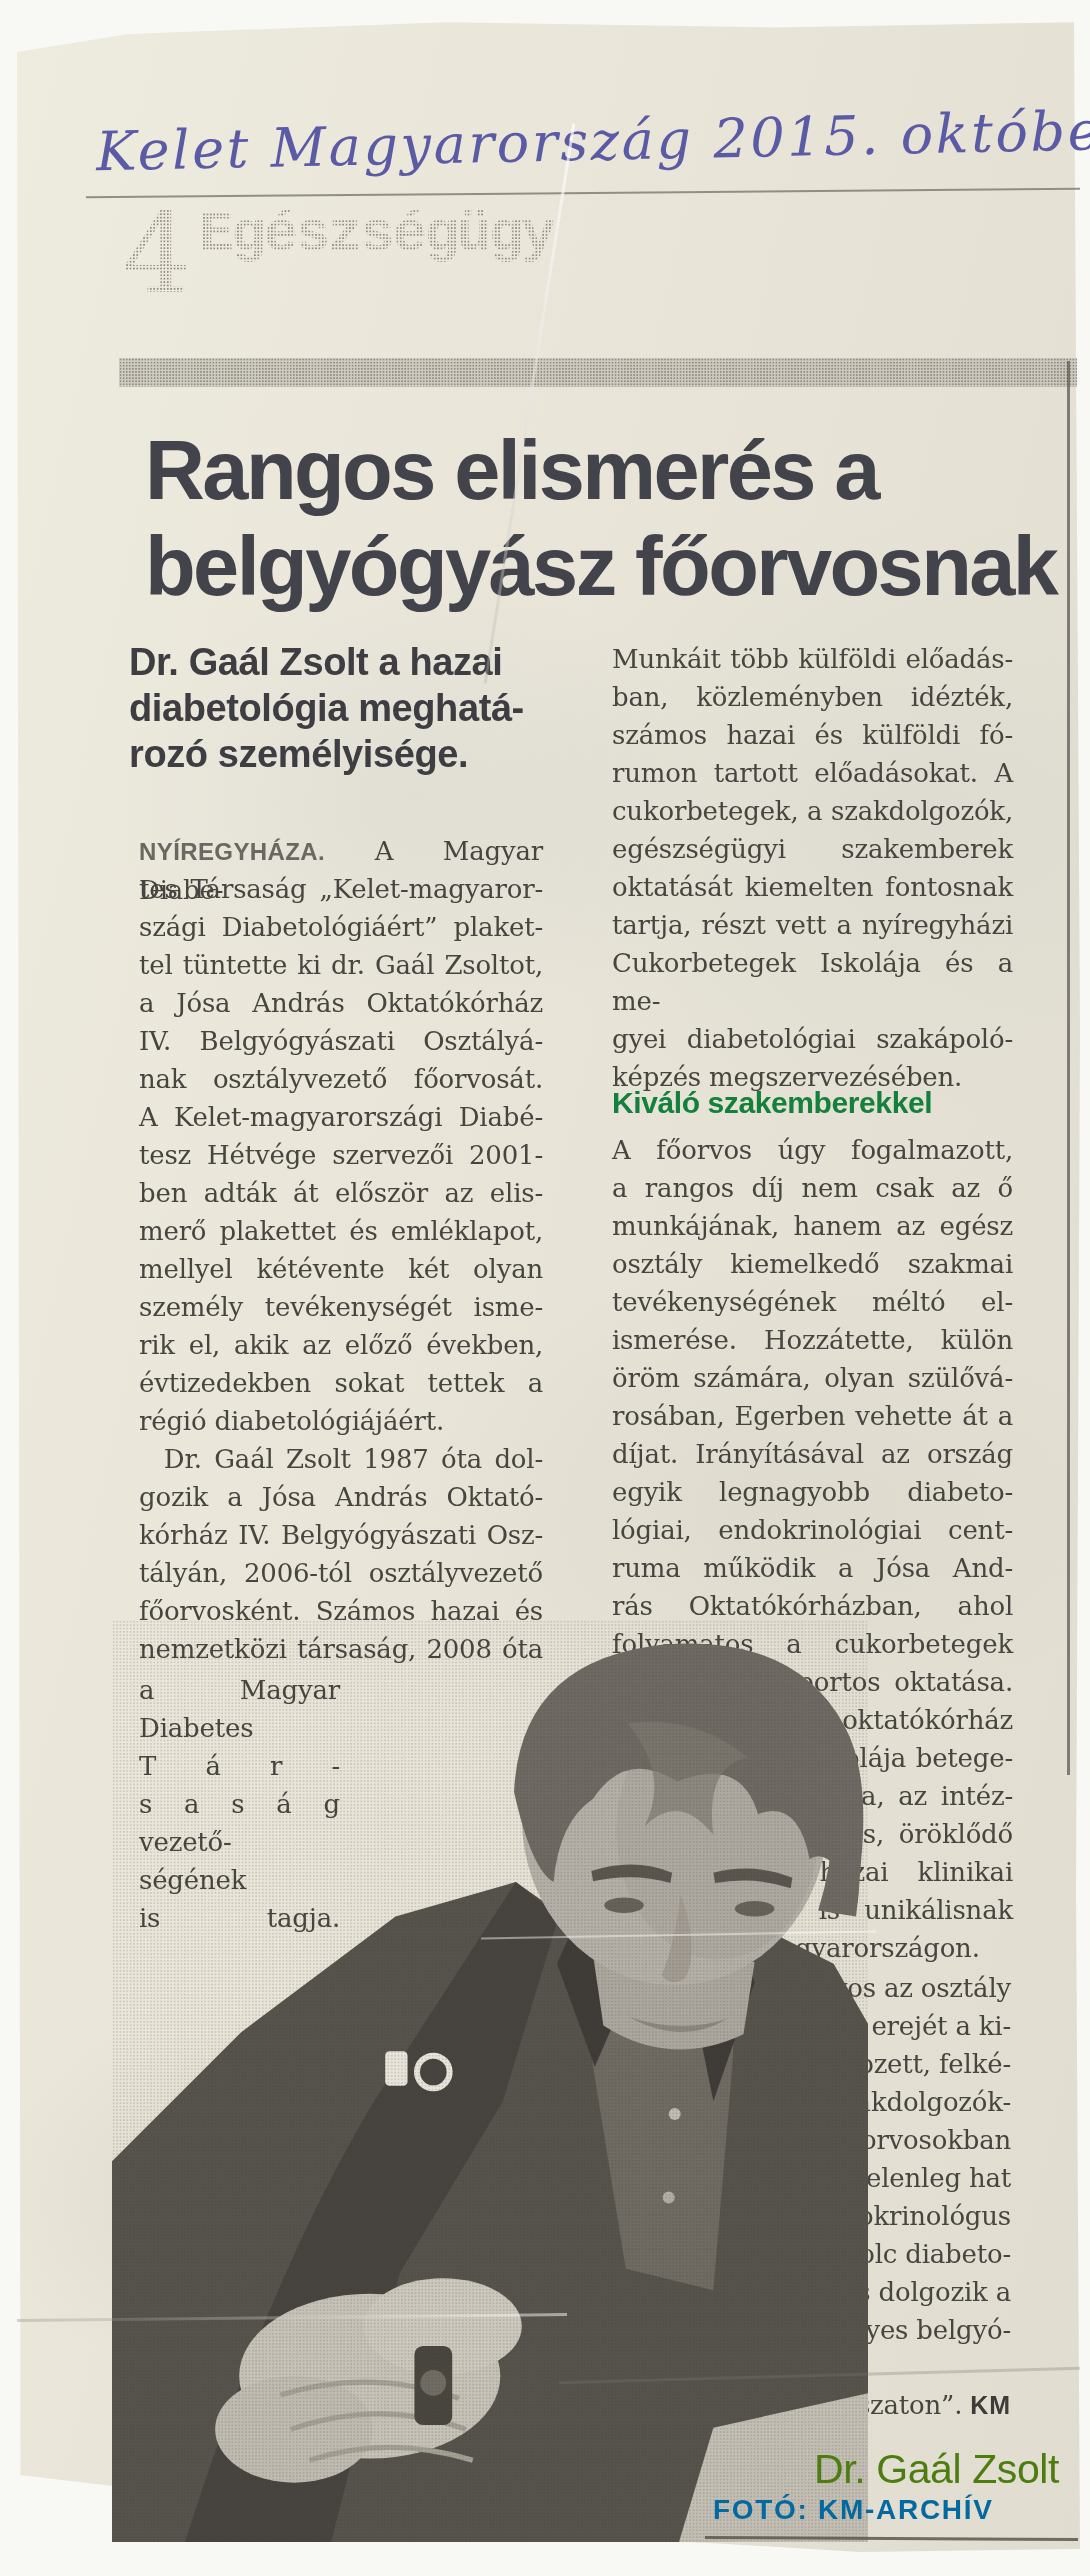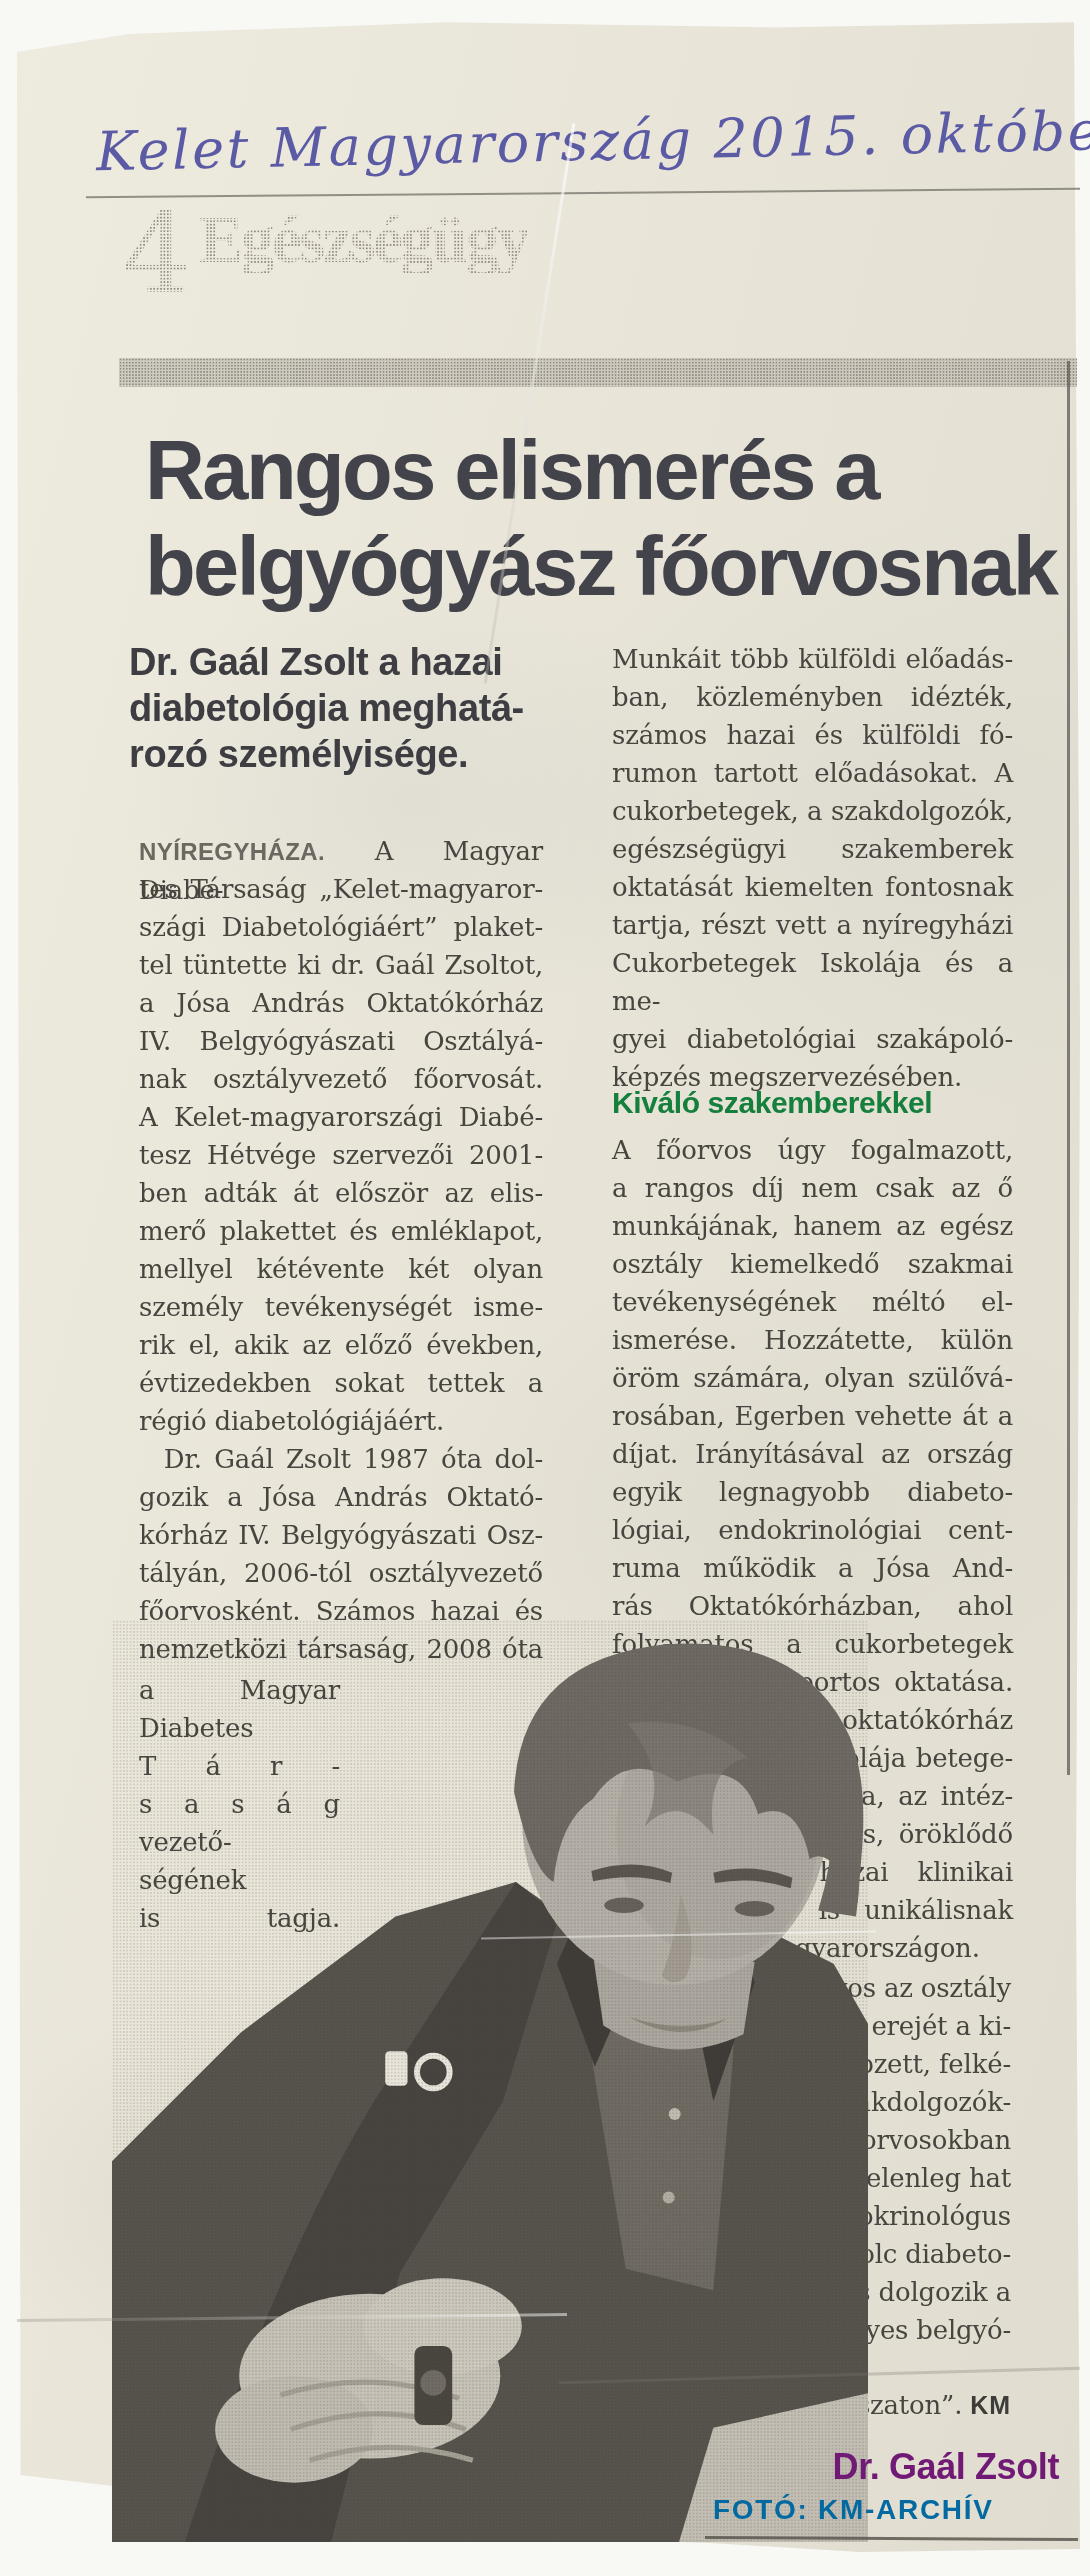--- a/index.html
+++ b/index.html
@@ -26,21 +26,21 @@
   
   .halftone{color:#a49e95;}
   @supports ((-webkit-background-clip:text) or (background-clip:text)){
     .halftone{color:transparent;
       background-image:radial-gradient(#928c83 0.9px, rgba(146,140,131,0) 1.3px);
       background-size:3.4px 3.4px;-webkit-background-clip:text;background-clip:text;}
   }
   #page-number{position:absolute;left:122px;top:199px;
     font-family:"DejaVu Serif",serif;font-weight:400;font-size:110px;line-height:1;}
   #section-name{position:absolute;left:199px;top:206px;
-    font-family:Liberation Serif, serif;font-weight:bold;font-size:67px;line-height:1;
+    font-family:Liberation Mono, monospace;font-weight:bold;font-size:58px;line-height:1;
     letter-spacing:-2.6px;}
   #band{position:absolute;left:119px;top:358px;width:958px;height:29px;
     background:radial-gradient(#8f8a81 0.9px, rgba(143,138,129,0) 1.2px),rgba(183,178,168,.55);
     background-size:3.1px 3.1px;}
   #right-rule{position:absolute;left:1067px;top:361px;width:2.6px;height:1414px;
     background:#5d5a54;opacity:.75;}
   
   #headline{position:absolute;left:145px;top:423px;width:920px;
     font-family:"Liberation Sans",sans-serif;font-weight:bold;font-size:83px;
     line-height:96px;letter-spacing:-2.6px;color:#43434b;}
@@ -67,22 +67,22 @@
     color:#3e3c38;letter-spacing:0.9px;}
   #wrap-last{white-space:pre-wrap;text-align:right;}
   
   #photo{position:absolute;left:112px;top:1620px;width:756px;height:922px;}
   #photo svg{position:absolute;left:0;top:0;}
   #photo-dots{position:absolute;left:0;top:0;width:100%;height:100%;
     background-image:radial-gradient(rgba(58,54,48,.16) 0.9px, rgba(0,0,0,0) 1.2px);
     background-size:3.4px 3.4px;pointer-events:none;}
   
   #caption-name{position:absolute;left:713px;top:2446px;width:346px;text-align:right;
-    font-family:"Liberation Sans",sans-serif;font-weight:bold;font-size:36px;
-    letter-spacing:-0.4px;color:#701a75;}
+    font-family:"Liberation Sans",sans-serif;font-weight:normal;font-size:41px;
+    letter-spacing:-0.4px;color:#4d7c0f;}
   #caption-credit{position:absolute;left:713px;top:2494px;width:350px;text-align:left;
     font-family:"Liberation Sans",sans-serif;font-weight:600;font-size:28px;
     letter-spacing:1.7px;color:#0369a1;}
   #bottom-rule{position:absolute;left:705px;top:2537px;width:373px;height:2.6px;
     background:#5a5750;transform:rotate(.3deg);opacity:.85;}
   
   .crease{position:absolute;pointer-events:none;}
   #crease1{left:528px;top:120px;width:2.6px;height:567px;
     background:linear-gradient(rgba(255,255,255,.7),rgba(180,175,165,.35));
     transform:rotate(9deg);}

